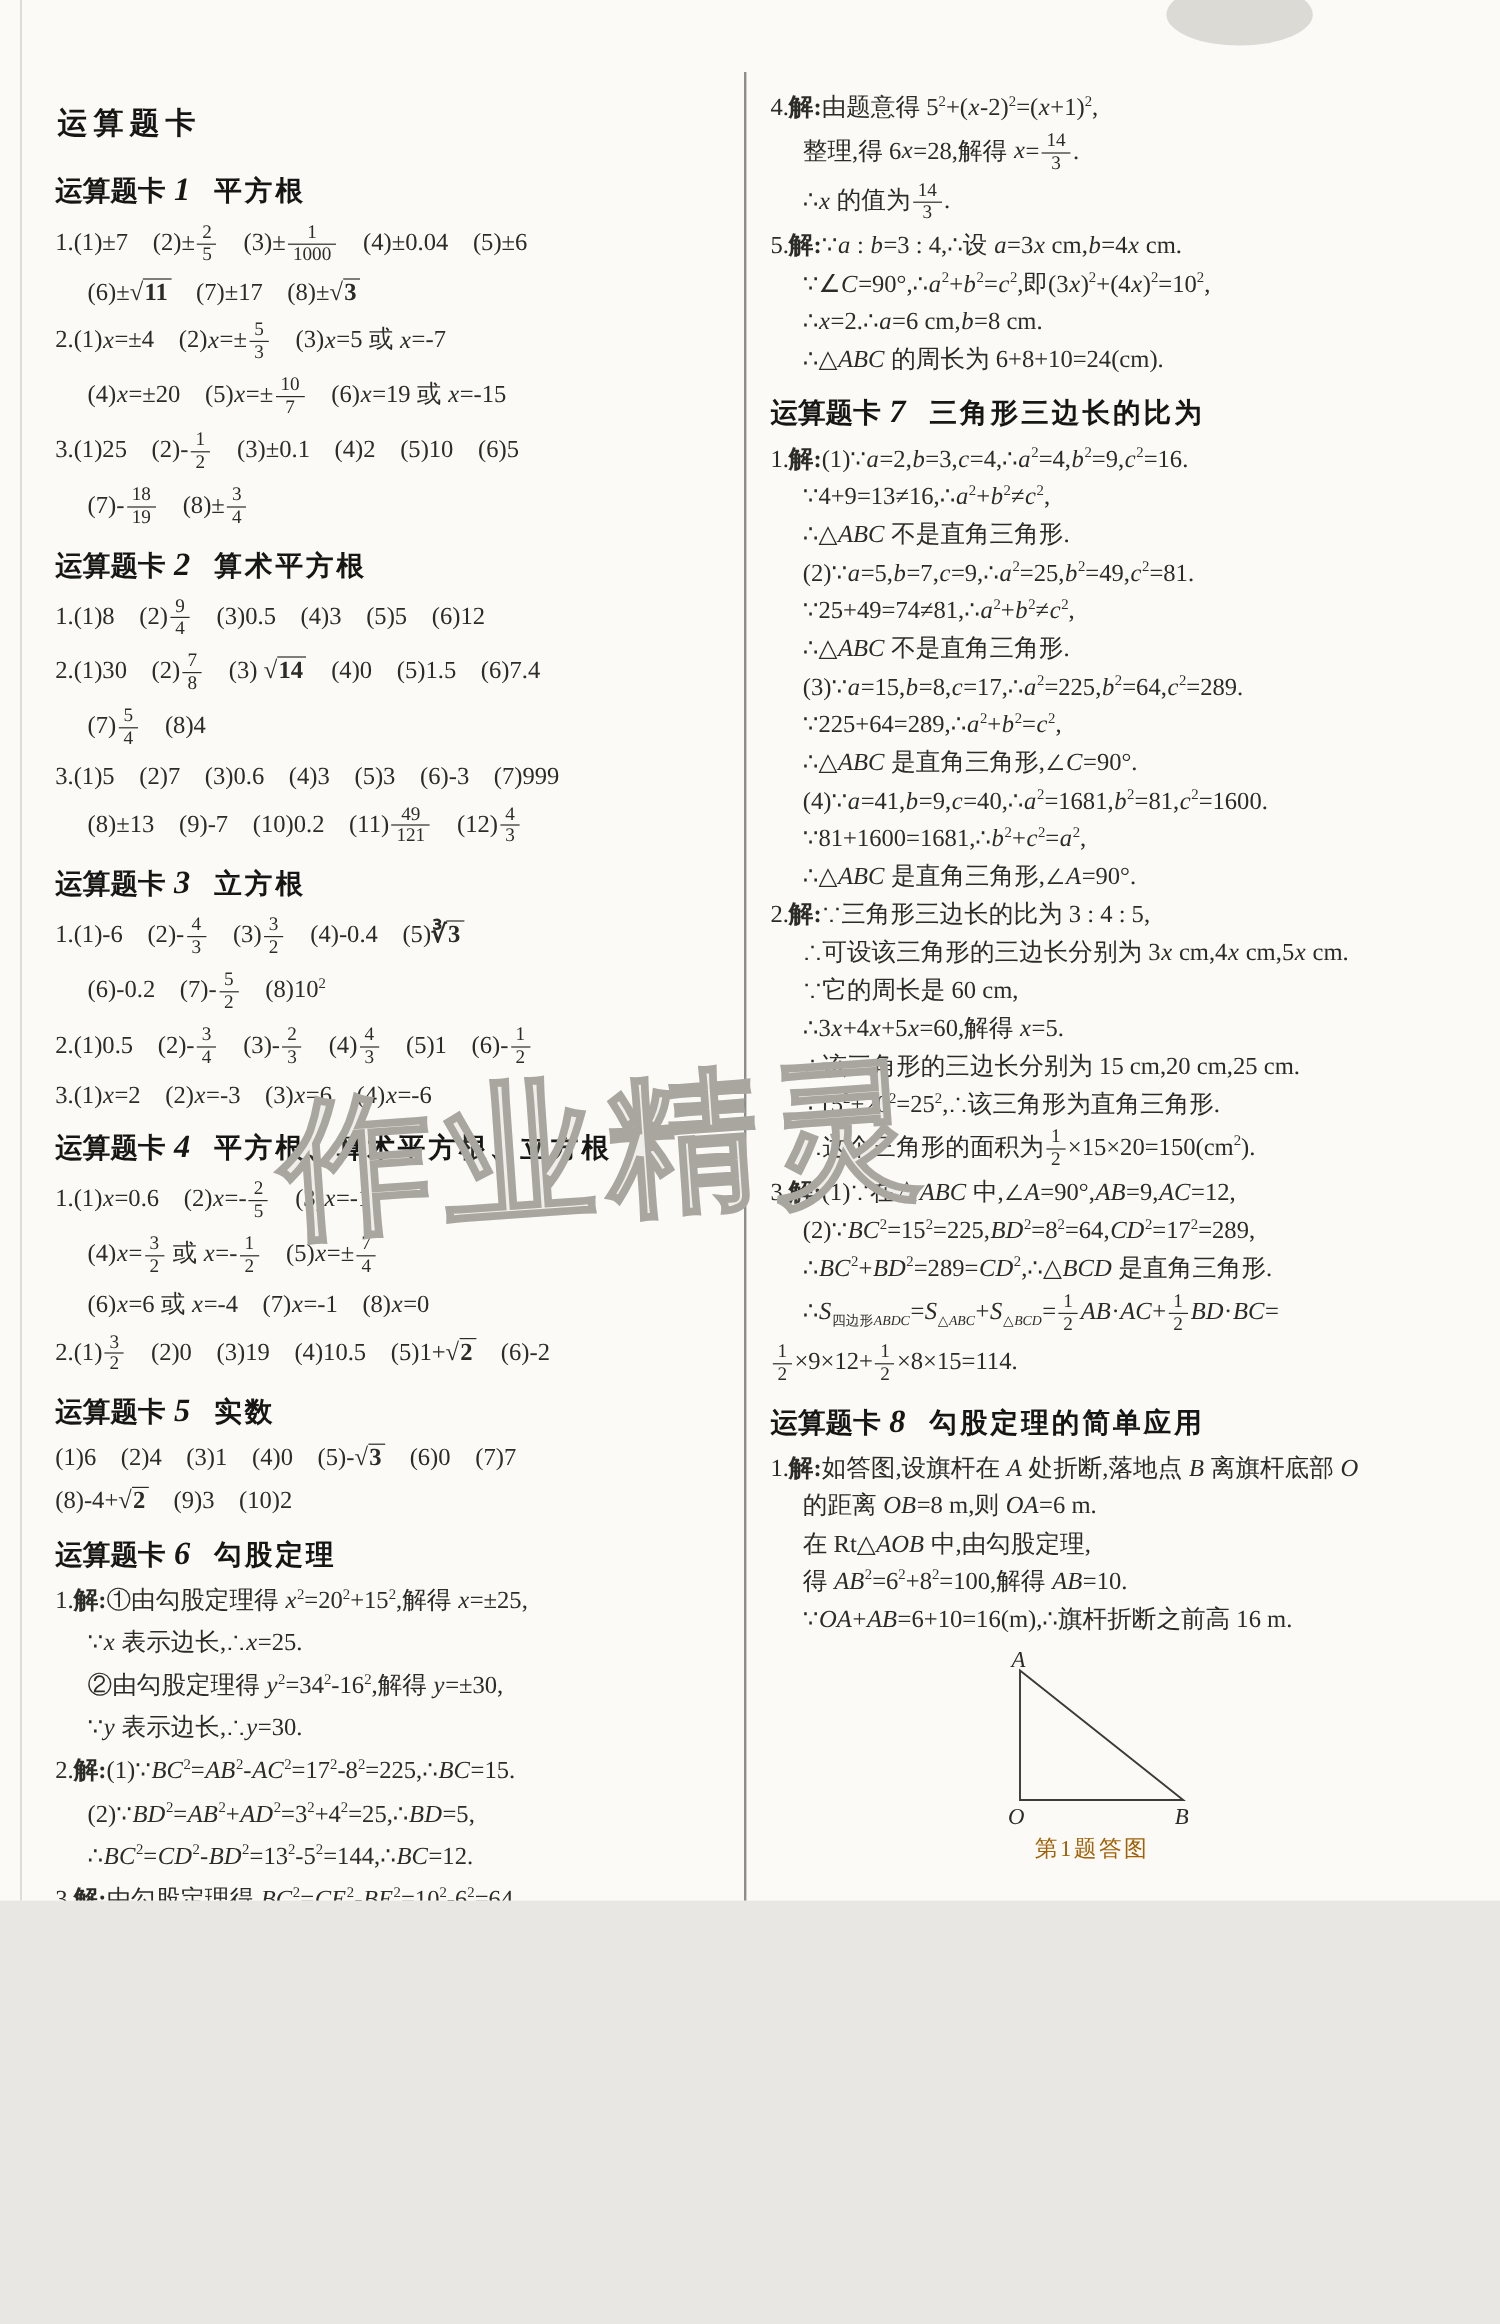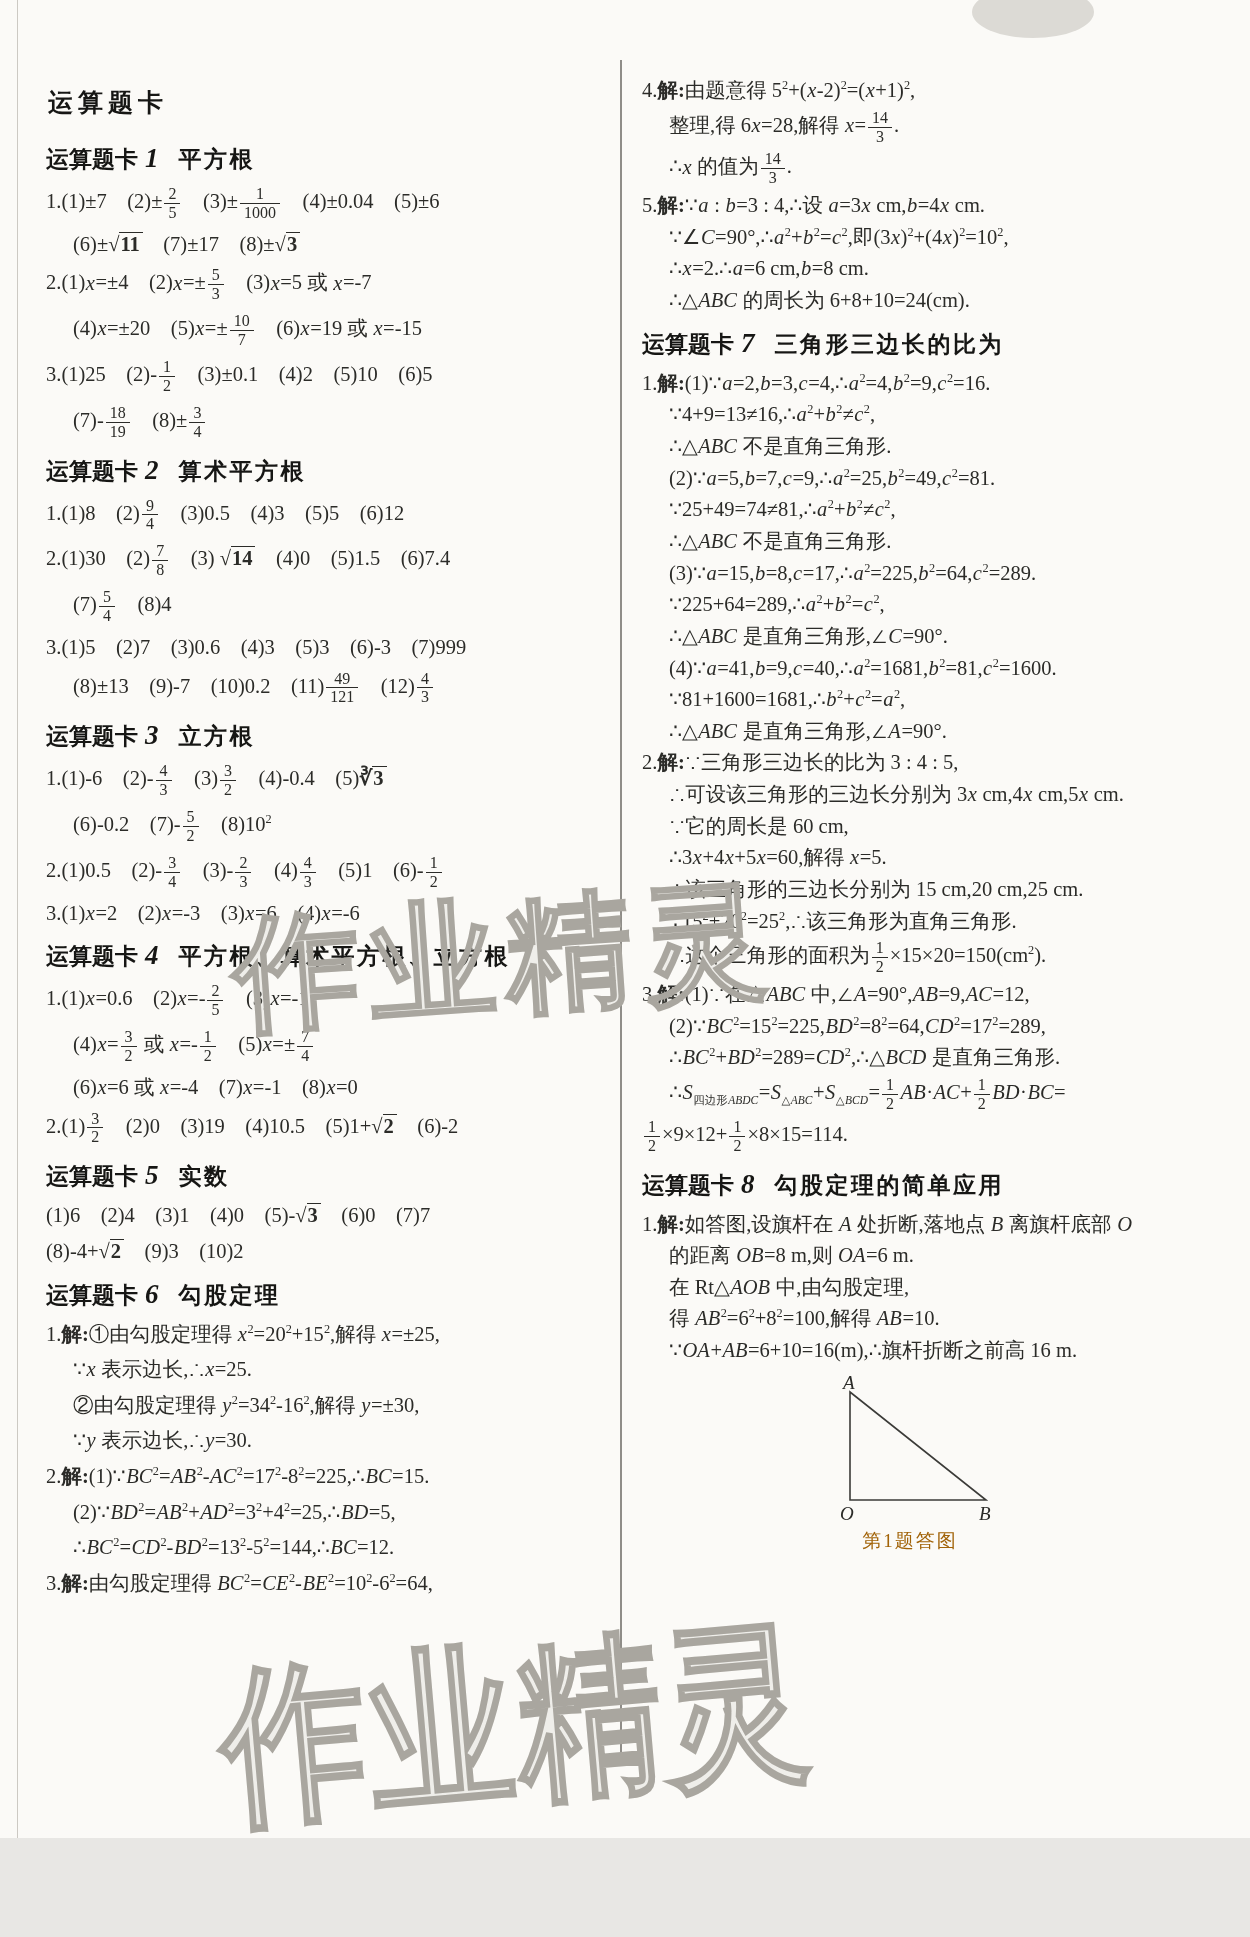--- a/index.html
+++ b/index.html
@@ -4,21 +4,21 @@
 <style>
   :root{
     --ink:#2b2b28;
     --head:#161614;
     --wm:#a9a69f;
     --rule:#8f8d88;
     --paper:#fbfaf7;
   }
   html,body{margin:0;padding:0;background:#e8e7e4;}
   .page{
-    position:relative;width:1250px;height:1838px;margin:0 auto;
+    position:relative;width:1250px;height:1584px;margin:0 auto;
     background:var(--paper);overflow:hidden;
     font-family:"Liberation Serif",serif;color:var(--ink);
   }
   .edge-line{position:absolute;left:17px;top:0;width:1px;height:100%;background:#ccc9c3;}
   .corner-blob{
     position:absolute;left:972px;top:-14px;width:122px;height:52px;
     background:#dcdad5;border-radius:50%;
   }
   .divider{position:absolute;left:620px;top:60px;width:1.5px;height:1705px;background:var(--rule);}
   .col{position:absolute;}

